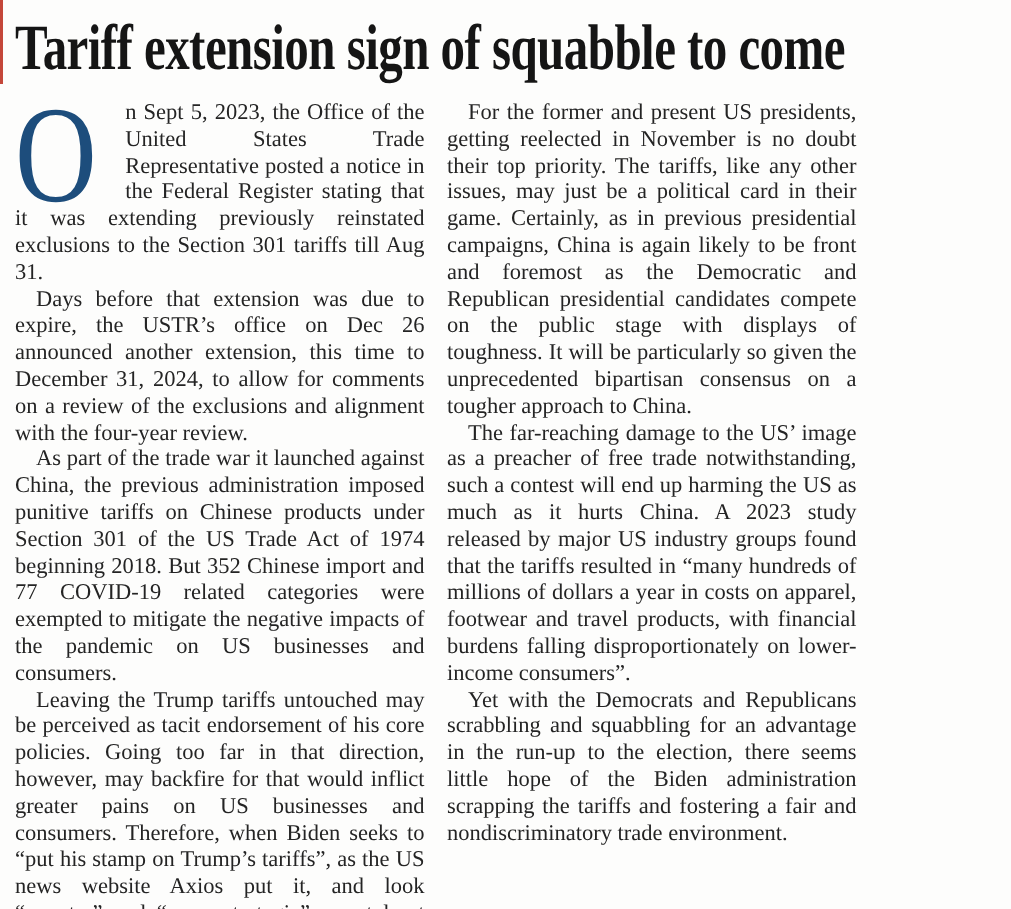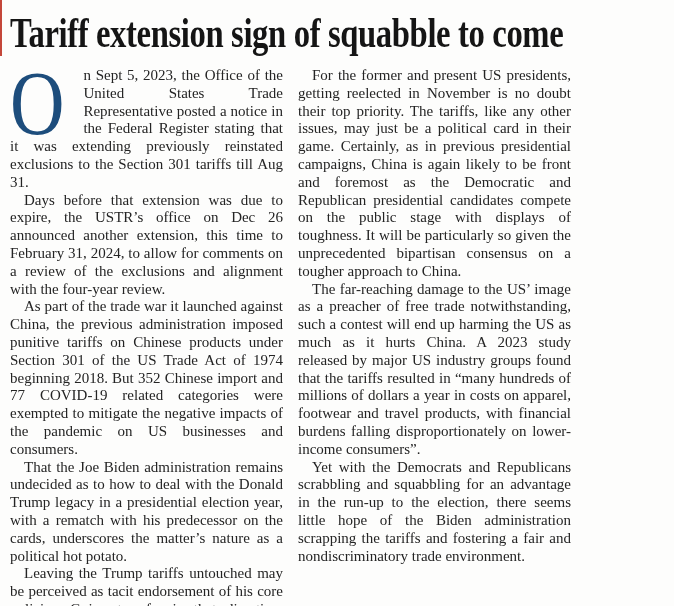--- a/index.html
+++ b/index.html
@@ -74,23 +74,22 @@
   <div class="accent-rule"></div>
 
   <h1 class="headline">Tariff extension sign of squabble to come</h1>
 
   <div class="cols">
 
     <div class="col">
       <p class="no-indent">
         <span class="dropcap">O</span><span>n Sept 5, 2023, the Office of the United States Trade Representative posted a notice in the Federal Register stating that it was extending previously reinstated exclusions to the Section 301 tariffs till Aug 31.</span>
       </p>
-      <p>Days before that extension was due to expire, the USTR’s office on Dec 26 announced another extension, this time to February 31, 2024, to allow for comments on a review of the exclusions and alignment with the four-year review.</p>
+      <p>Days before that extension was due to expire, the USTR’s office on Dec 26 announced another extension, this time to December 31, 2024, to allow for comments on a review of the exclusions and alignment with the four-year review.</p>
       <p>As part of the trade war it launched against China, the previous administration imposed punitive tariffs on Chinese products under Section 301 of the US Trade Act of 1974 beginning 2018. But 352 Chinese import and 77 COVID-19 related categories were exempted to mitigate the negative impacts of the pandemic on US businesses and consumers.</p>
-      <p>That the Joe Biden administration remains undecided as to how to deal with the Donald Trump legacy in a presidential election year, with a rematch with his predecessor on the cards, underscores the matter’s nature as a political hot potato.</p>
       <p>Leaving the Trump tariffs untouched may be perceived as tacit endorsement of his core policies. Going too far in that direction, however, may backfire for that would inflict greater pains on US businesses and consumers. Therefore, when Biden seeks to “put his stamp on Trump’s tariffs”, as the US news website Axios put it, and look “smarter” and “more strategic”, or at least not “soft”, as Trump has accused</p>
     </div>
 
     <div class="col">
       <p>For the former and present US presidents, getting reelected in November is no doubt their top priority. The tariffs, like any other issues, may just be a political card in their game. Certainly, as in previous presidential campaigns, China is again likely to be front and foremost as the Democratic and Republican presidential candidates compete on the public stage with displays of toughness. It will be particularly so given the unprecedented bipartisan consensus on a tougher approach to China.</p>
       <p>The far-reaching damage to the US’ image as a preacher of free trade notwithstanding, such a contest will end up harming the US as much as it hurts China. A 2023 study released by major US industry groups found that the tariffs resulted in “many hundreds of millions of dollars a year in costs on apparel, footwear and travel products, with financial burdens falling disproportionately on lower-income consumers”.</p>
       <p>Yet with the Democrats and Republicans scrabbling and squabbling for an advantage in the run-up to the election, there seems little hope of the Biden administration scrapping the tariffs and fostering a fair and nondiscriminatory trade environment.</p>
     </div>
 
   </div>

